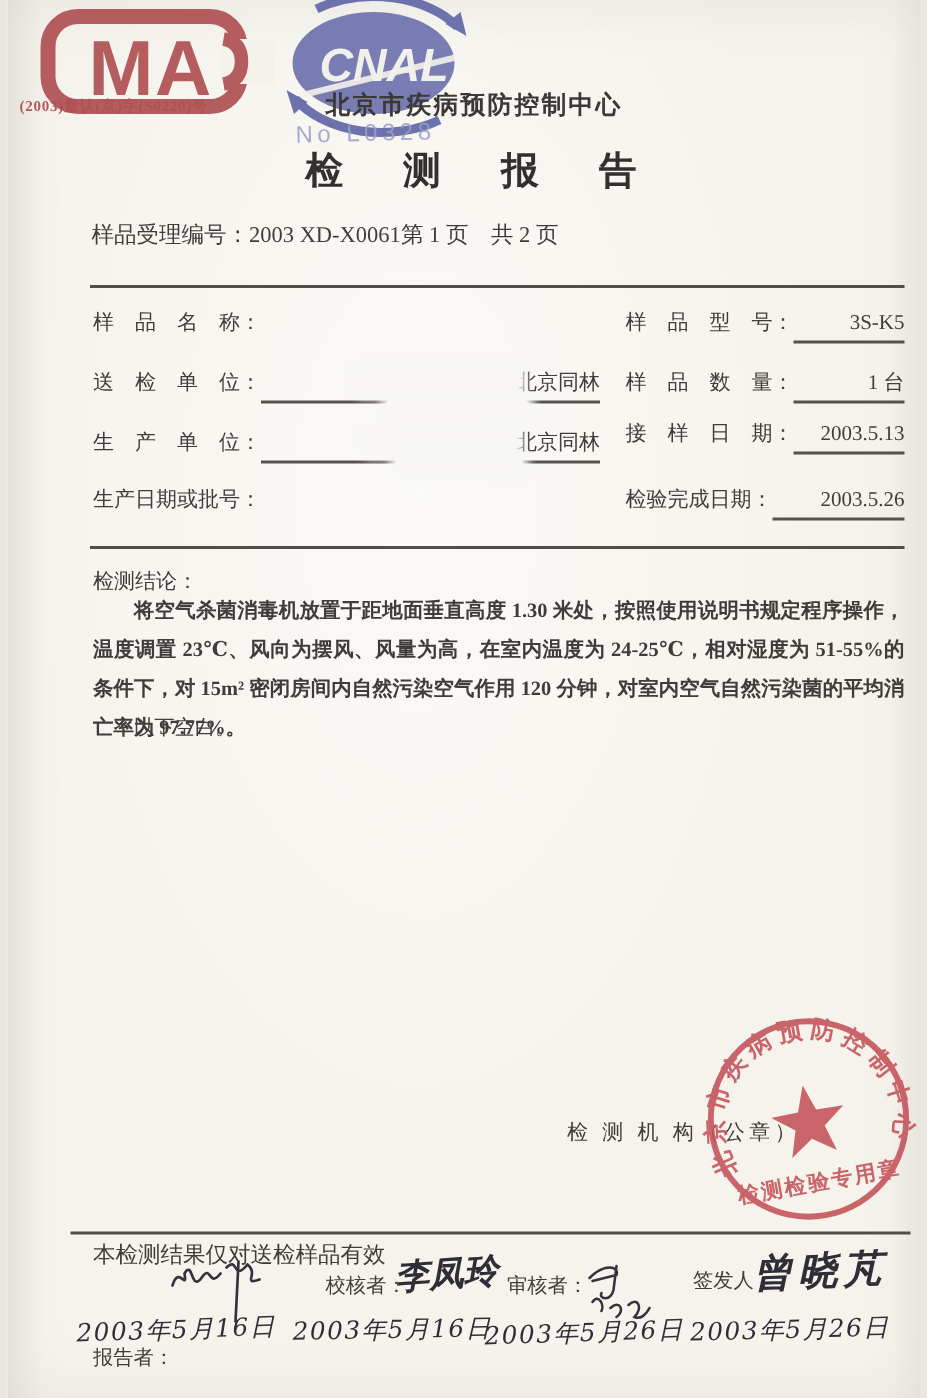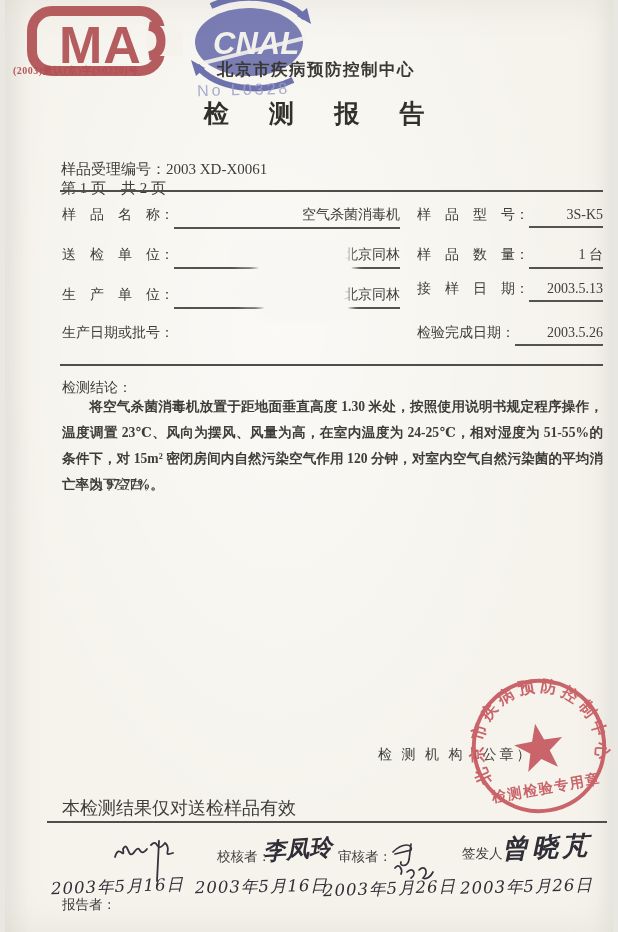--- a/index.html
+++ b/index.html
@@ -15,41 +15,41 @@
   }
   .abs{position:absolute;}
   
   .cma-logo{left:20px;top:6px;width:158px;height:72px;opacity:.92;}
   .cma-cert{left:8px;top:64px;font-size:10px;font-weight:bold;color:#b05053;letter-spacing:.5px;opacity:.95;}
   .cnal-logo{left:168px;top:-2px;width:158px;height:96px;opacity:.9;}
   .org-name{left:212px;top:59px;font-size:16.5px;font-weight:bold;letter-spacing:1.5px;color:#3b3936;}
   .report-no{left:192px;top:81px;font-size:16px;color:#999fc9;letter-spacing:3px;font-family:"Liberation Sans",sans-serif;transform:rotate(-1.5deg);opacity:.85;}
   .title{left:0;top:97px;width:618px;text-align:center;font-size:25px;font-weight:bold;letter-spacing:17px;text-indent:17px;color:#32302c;}
   
-  .meta-row{left:56px;top:160px;width:542px;display:flex;justify-content:flex-start;font-size:15px;flex-direction:column;}
+  .meta-row{left:56px;top:147px;width:542px;display:flex;justify-content:flex-start;font-size:15px;}
   .rule{border-top:2px solid #504e49;height:0;}
   .rule-1{left:55px;top:190px;width:543px;}
   .rule-2{left:55px;top:364px;width:543px;border-top-width:2px;}
   .rule-3{left:42px;top:821px;width:560px;border-top-width:2px;}
   
   .frow{display:flex;align-items:baseline;font-size:14px;text-align:right;}
   .frow .lbl{flex:none;white-space:pre;}
   .frow .val{flex:1;border-bottom:2px solid #55534d;padding:0 0 3px 2px;white-space:nowrap;position:relative;}
   .fl{left:57px;width:338px;}
   .fr{left:412px;width:186px;}
   .redact{position:absolute;background:#f8f7f3;border-radius:7px;box-shadow:0 0 6px 4px rgba(248,247,243,.95);}
   
   .concl-head{left:57px;top:379px;font-size:14px;}
   .concl-body{left:57px;top:394px;width:541px;font-size:13.6px;line-height:26px;text-align:justify;text-indent:2em;font-weight:bold;}
   .concl-end{left:57px;top:472px;width:541px;font-size:13.6px;line-height:26px;text-indent:2em;}
   
   .agency-label{left:373px;top:746px;font-size:14px;letter-spacing:3px;}
   .seal{left:460px;top:672px;width:148px;height:148px;transform:rotate(-10deg);opacity:.9;}
   
-  .validity{left:57px;top:796px;font-size:18px;}
+  .validity{left:57px;top:827px;font-size:15px;}
   .signrow{font-size:13.5px;}
   .hand{font-family:"DejaVu Serif",serif;font-style:italic;color:#2f2d36;}
   .sig-text{font-weight:bold;}
   .date-hand{font-size:16.5px;letter-spacing:1px;white-space:nowrap;}
   svg{display:block;}
 </style>
 </head>
 <body>
 
 <div class="paper">
@@ -80,21 +80,20 @@
     <span>
       <span>样品受理编号：</span><span>2003 XD-X0061</span>
     </span>
     <span>第 1 页　共 2 页</span>
   </div>
 
   <div class="abs rule rule-1"></div>
 
   <div class="abs frow fl" style="top:206px;">
     <span class="lbl">样　品　名　称：</span>
-    <span class="val">空气杀菌消毒机</span>
   </div>
   <div class="abs frow fl" style="top:246px;">
     <span class="lbl">送　检　单　位：</span>
     <span class="val">北京同林</span>
   </div>
   <div class="abs frow fl" style="top:286px;">
     <span class="lbl">生　产　单　位：</span>
     <span class="val">北京同林</span>
   </div>
   <div class="abs frow fl" style="top:324px;">

